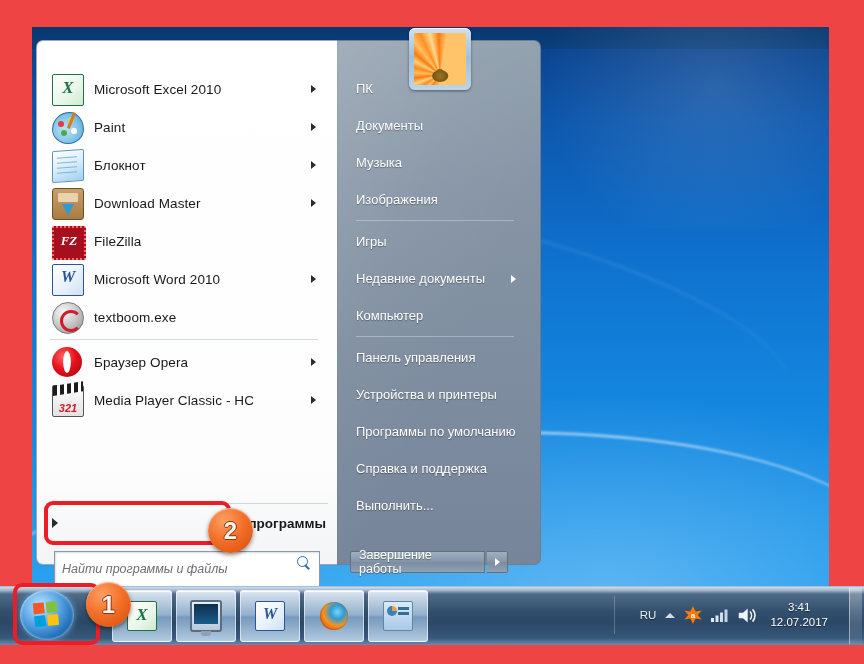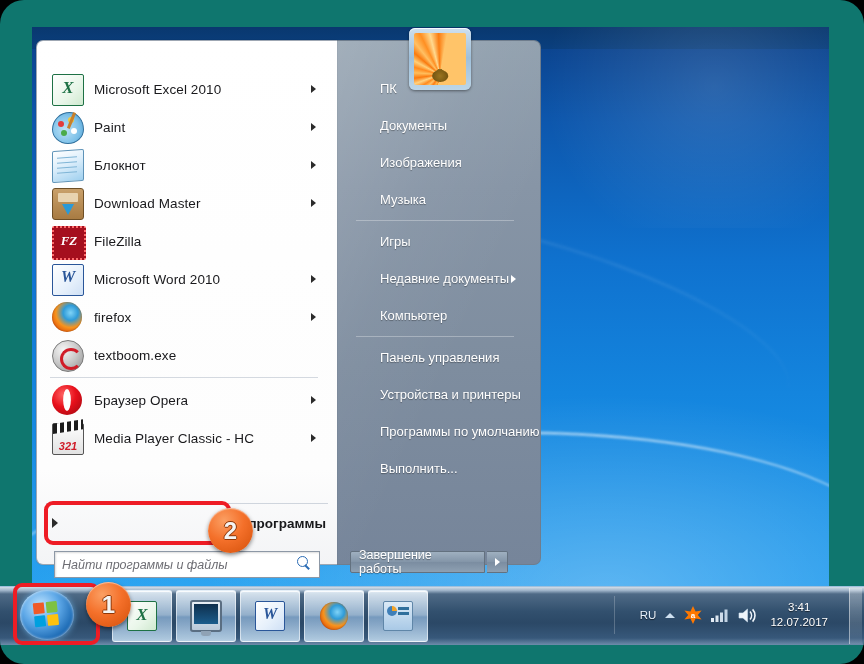--- a/index.html
+++ b/index.html
@@ -1,20 +1,20 @@
 <!DOCTYPE html>
 <html><head>
 <meta charset="utf-8">
 <style>
   html,body{margin:0;padding:0;}
   body{
     width:864px;height:664px;background:#000;overflow:hidden;
     font-family:"Liberation Sans","DejaVu Sans",sans-serif;
   }
-  .screen{position:relative;width:864px;height:664px;overflow:hidden;background:#0f766e;border-radius:24px;}
+  .screen{position:relative;width:864px;height:664px;overflow:hidden;background:#ef4444;}
 
   
   .desktop{
     position:absolute;left:32px;top:27px;width:797px;height:590px;overflow:hidden;
     background:
       radial-gradient(120% 80% at 72% 96%, rgba(255,255,255,0.28) 0%, rgba(255,255,255,0) 42%),
       radial-gradient(90% 60% at 20% 100%, rgba(120,220,255,0.20) 0%, rgba(0,0,0,0) 55%),
       linear-gradient(180deg,#0b3f87 0%, #0d57ad 16%, #0f72cf 40%, #1485de 62%, #1b93e8 82%, #1f9cf0 100%);
   }
   .wp-band{position:absolute;left:0;top:0;width:100%;height:22px;
@@ -119,21 +119,21 @@
   }
   .allprog .tri{
     width:0;height:0;border-left:6px solid #2b2b2b;
     border-top:5px solid transparent;border-bottom:5px solid transparent;
     margin-left:4px;margin-right:22px;
   }
   .allprog-label{font-size:13.5px;color:#19191c;font-weight:600;}
   .allprog-sep{position:absolute;left:46px;top:503px;width:282px;height:1px;background:#cfd5dd;}
 
   .searchbox{
-    position:absolute;left:54px;top:551px;width:266px;height:27px;
+    position:absolute;left:54px;top:551px;width:266px;height:36px;
     background:#fff;border:1px solid #8d98a6;box-sizing:border-box;
     box-shadow:inset 1px 1px 2px rgba(0,0,0,.14);
     display:flex;align-items:center;
   }
   .search-ph{
     font-style:italic;font-size:12.5px;color:#6d6d73;margin-left:7px;white-space:nowrap;
   }
   .search-ico{
     position:absolute;right:7px;top:3px;width:16px;height:16px;
   }
@@ -143,21 +143,21 @@
   .search-ico .stem{
     position:absolute;left:9px;top:9px;width:6px;height:1.8px;background:#2b6cb5;
     transform:rotate(45deg);transform-origin:left center;
   }
 
   
   .rlist{position:absolute;left:352px;top:70px;width:176px;}
   .ritem{
     position:relative;height:37px;display:flex;align-items:center;padding-left:4px;
   }
-  .rlabel{font-size:13px;color:#ffffff;white-space:nowrap;text-shadow:0 1px 1px rgba(0,0,0,.35);margin-left:24px;}
+  .rlabel{font-size:13px;color:#ffffff;white-space:nowrap;text-shadow:0 1px 1px rgba(0,0,0,.35);}
   .rarrow{
     position:absolute;right:12px;top:50%;transform:translateY(-50%);
     width:0;height:0;border-left:5px solid #ffffff;
     border-top:4px solid transparent;border-bottom:4px solid transparent;
   }
   .rsep{height:1px;background:rgba(255,255,255,.30);margin:2px 14px 2px 4px;}
 
   .shutdown{
     position:absolute;left:350px;top:551px;height:22px;display:flex;align-items:stretch;
   }
@@ -357,27 +357,20 @@
       </div>
 
       <div class="pin-item">
         <div class="pin-ico">
             <i class="ico ico-word"></i>
           </div>
         <div class="pin-label">Microsoft Word 2010</div>
         <div class="pin-arrow"></div>
       </div>
 
-      <div class="pin-item">
-        <div class="pin-ico">
-            <i class="ico ico-ff"></i>
-          </div>
-        <div class="pin-label">firefox</div>
-        <div class="pin-arrow"></div>
-      </div>
 
       <div class="pin-item">
         <div class="pin-ico">
             <i class="ico ico-tb"></i>
           </div>
         <div class="pin-label">textboom.exe</div>
       </div>
 
       <div class="pin-sep"></div>
 
@@ -413,24 +406,24 @@
     </div>
 
     <div class="rlist">
       <div class="ritem">
         <div class="rlabel">ПК</div>
       </div>
       <div class="ritem">
         <div class="rlabel">Документы</div>
       </div>
       <div class="ritem">
+        <div class="rlabel">Музыка</div>
+      </div>
+      <div class="ritem">
         <div class="rlabel">Изображения</div>
-      </div>
-      <div class="ritem">
-        <div class="rlabel">Музыка</div>
       </div>
       <div class="rsep"></div>
       <div class="ritem">
         <div class="rlabel">Игры</div>
       </div>
       <div class="ritem">
         <div class="rlabel">Недавние документы</div>
         <div class="rarrow"></div>
       </div>
       <div class="ritem">
@@ -438,20 +431,23 @@
       </div>
       <div class="rsep"></div>
       <div class="ritem">
         <div class="rlabel">Панель управления</div>
       </div>
       <div class="ritem">
         <div class="rlabel">Устройства и принтеры</div>
       </div>
       <div class="ritem">
         <div class="rlabel">Программы по умолчанию</div>
+      </div>
+      <div class="ritem">
+        <div class="rlabel">Справка и поддержка</div>
       </div>
       <div class="ritem">
         <div class="rlabel">Выполнить...</div>
       </div>
     </div>
 
     <div class="shutdown">
       <div class="sd-main">Завершение работы</div>
       <div class="sd-arrow">
           <i></i>

